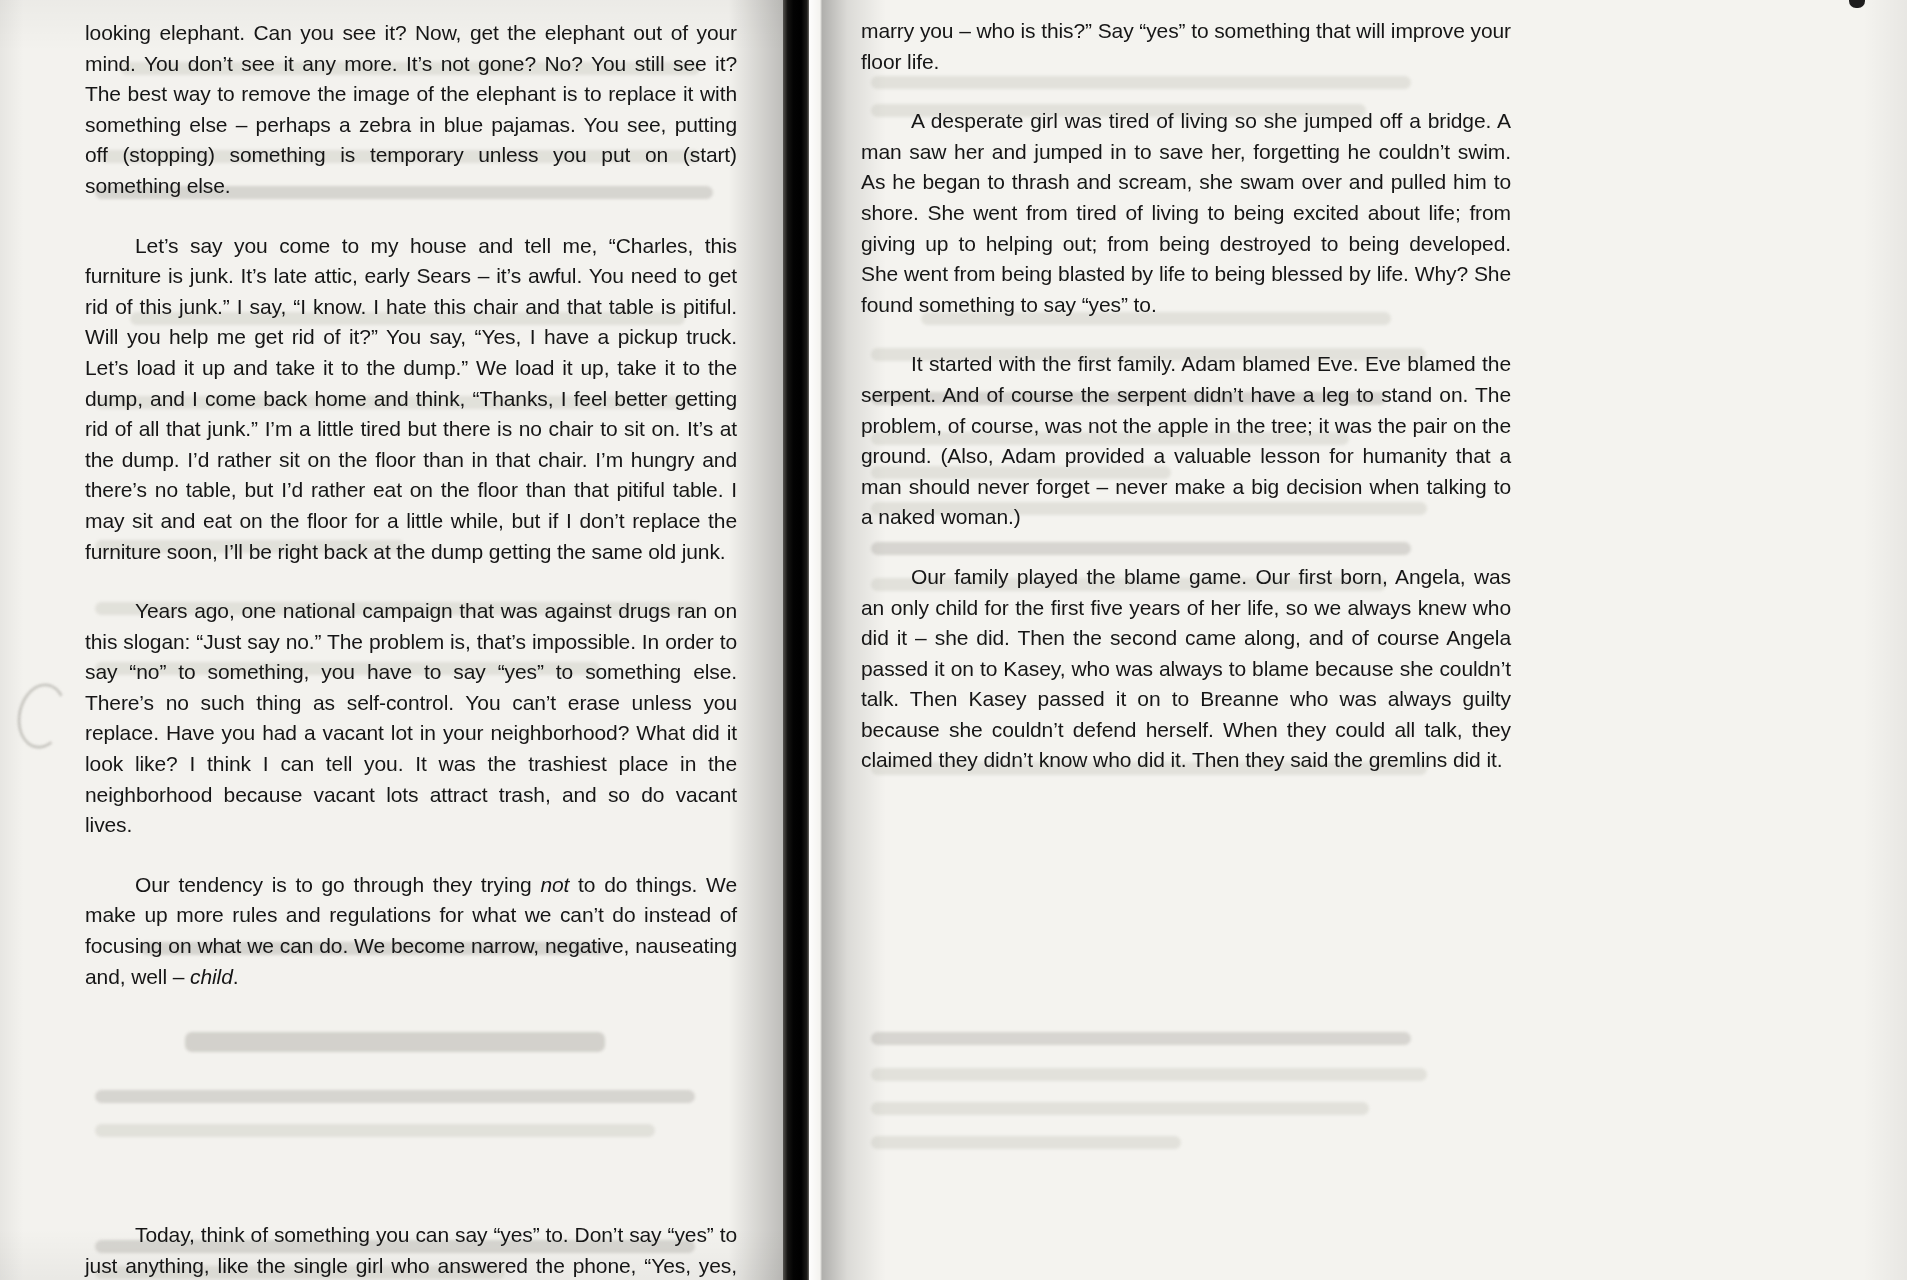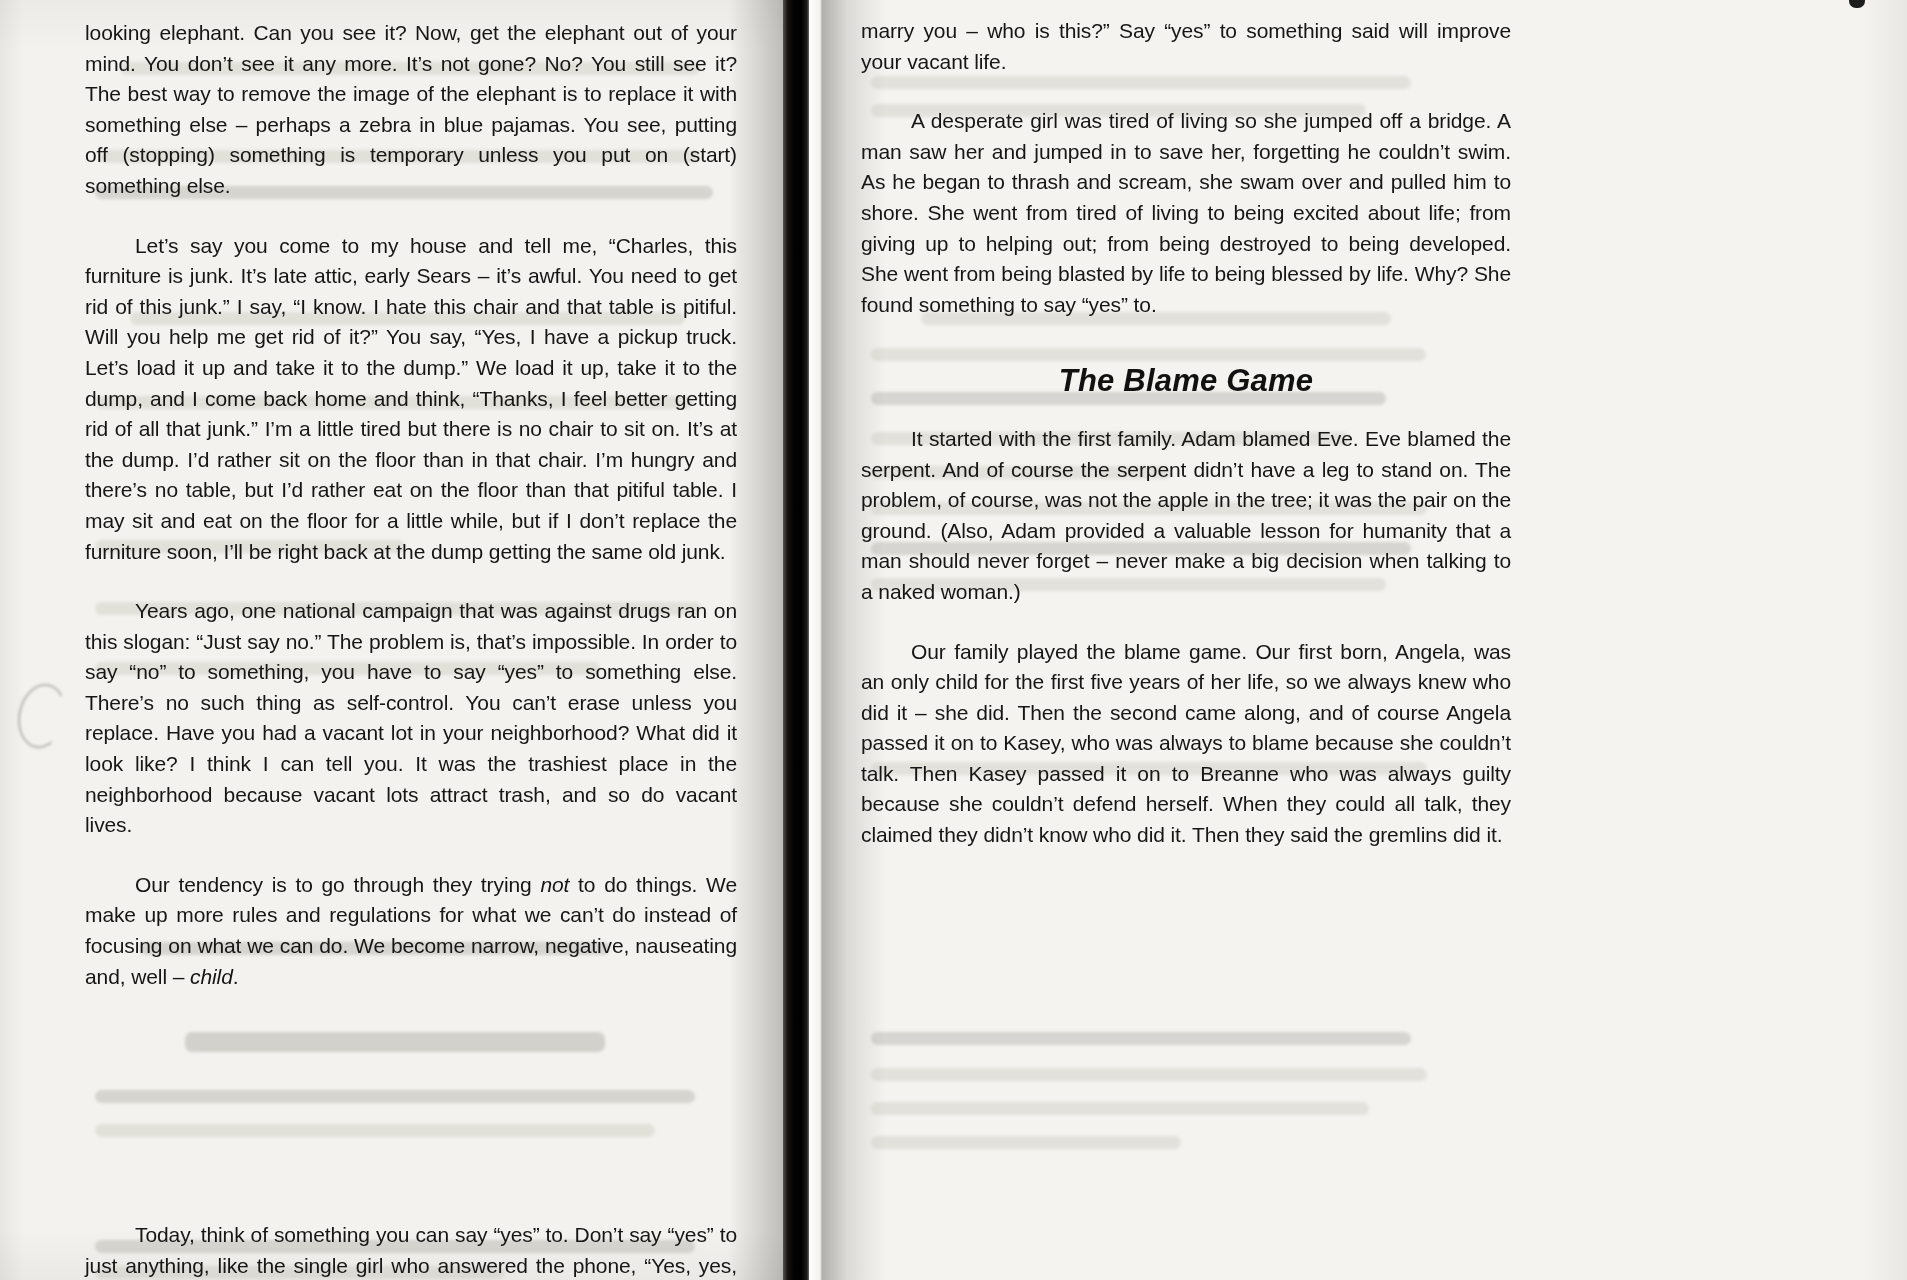--- a/index.html
+++ b/index.html
@@ -136,21 +136,20 @@
     <div class="ghost" style="left:62px;  top:502px;  width:556px;"></div>
     <div class="ghost strong" style="left:62px; top:542px; width:540px;"></div>
     <div class="ghost" style="left:62px;  top:578px;  width:515px;"></div>
     <div class="ghost" style="left:62px;  top:762px;  width:556px;"></div>
     <div class="ghost strong" style="left:62px; top:1032px; width:540px;"></div>
     <div class="ghost" style="left:62px;  top:1068px; width:556px;"></div>
     <div class="ghost" style="left:62px;  top:1102px; width:498px;"></div>
     <div class="ghost" style="left:62px;  top:1136px; width:310px;"></div>
 
     <div class="text-col col-right">
-      <p class="no-indent">marry you – who is this?” Say “yes” to something said will improve your vacant life.</p>
+      <p class="no-indent">marry you – who is this?” Say “yes” to something that will improve your floor life.</p>
       <p>A desperate girl was tired of living so she jumped off a bridge. A man saw her and jumped in to save her, forgetting he couldn’t swim. As he began to thrash and scream, she swam over and pulled him to shore. She went from tired of living to being excited about life; from giving up to helping out; from being destroyed to being developed. She went from being blasted by life to being blessed by life. Why? She found something to say “yes” to.</p>
-      <h2 class="section-heading">The Blame Game</h2>
       <p>It started with the first family.  Adam blamed Eve. Eve blamed the serpent. And of course the serpent didn’t have a leg to stand on. The problem, of course, was not the apple in the tree; it was the pair on the ground. (Also, Adam provided a valuable lesson for humanity that a man should never forget – never make a big decision when talking to a naked woman.)</p>
       <p>Our family played the blame game. Our first born, Angela, was an only child for the first five years of her life, so we always knew who did it – she did. Then the second came along, and of course Angela passed it on to Kasey, who was always to blame because she couldn’t talk. Then Kasey passed it on to Breanne who was always guilty because she couldn’t defend herself. When they could all talk, they claimed they didn’t know who did it. Then they said the gremlins did it.</p>
     </div>
   </div>
 
 </div>
 
 </body></html>

